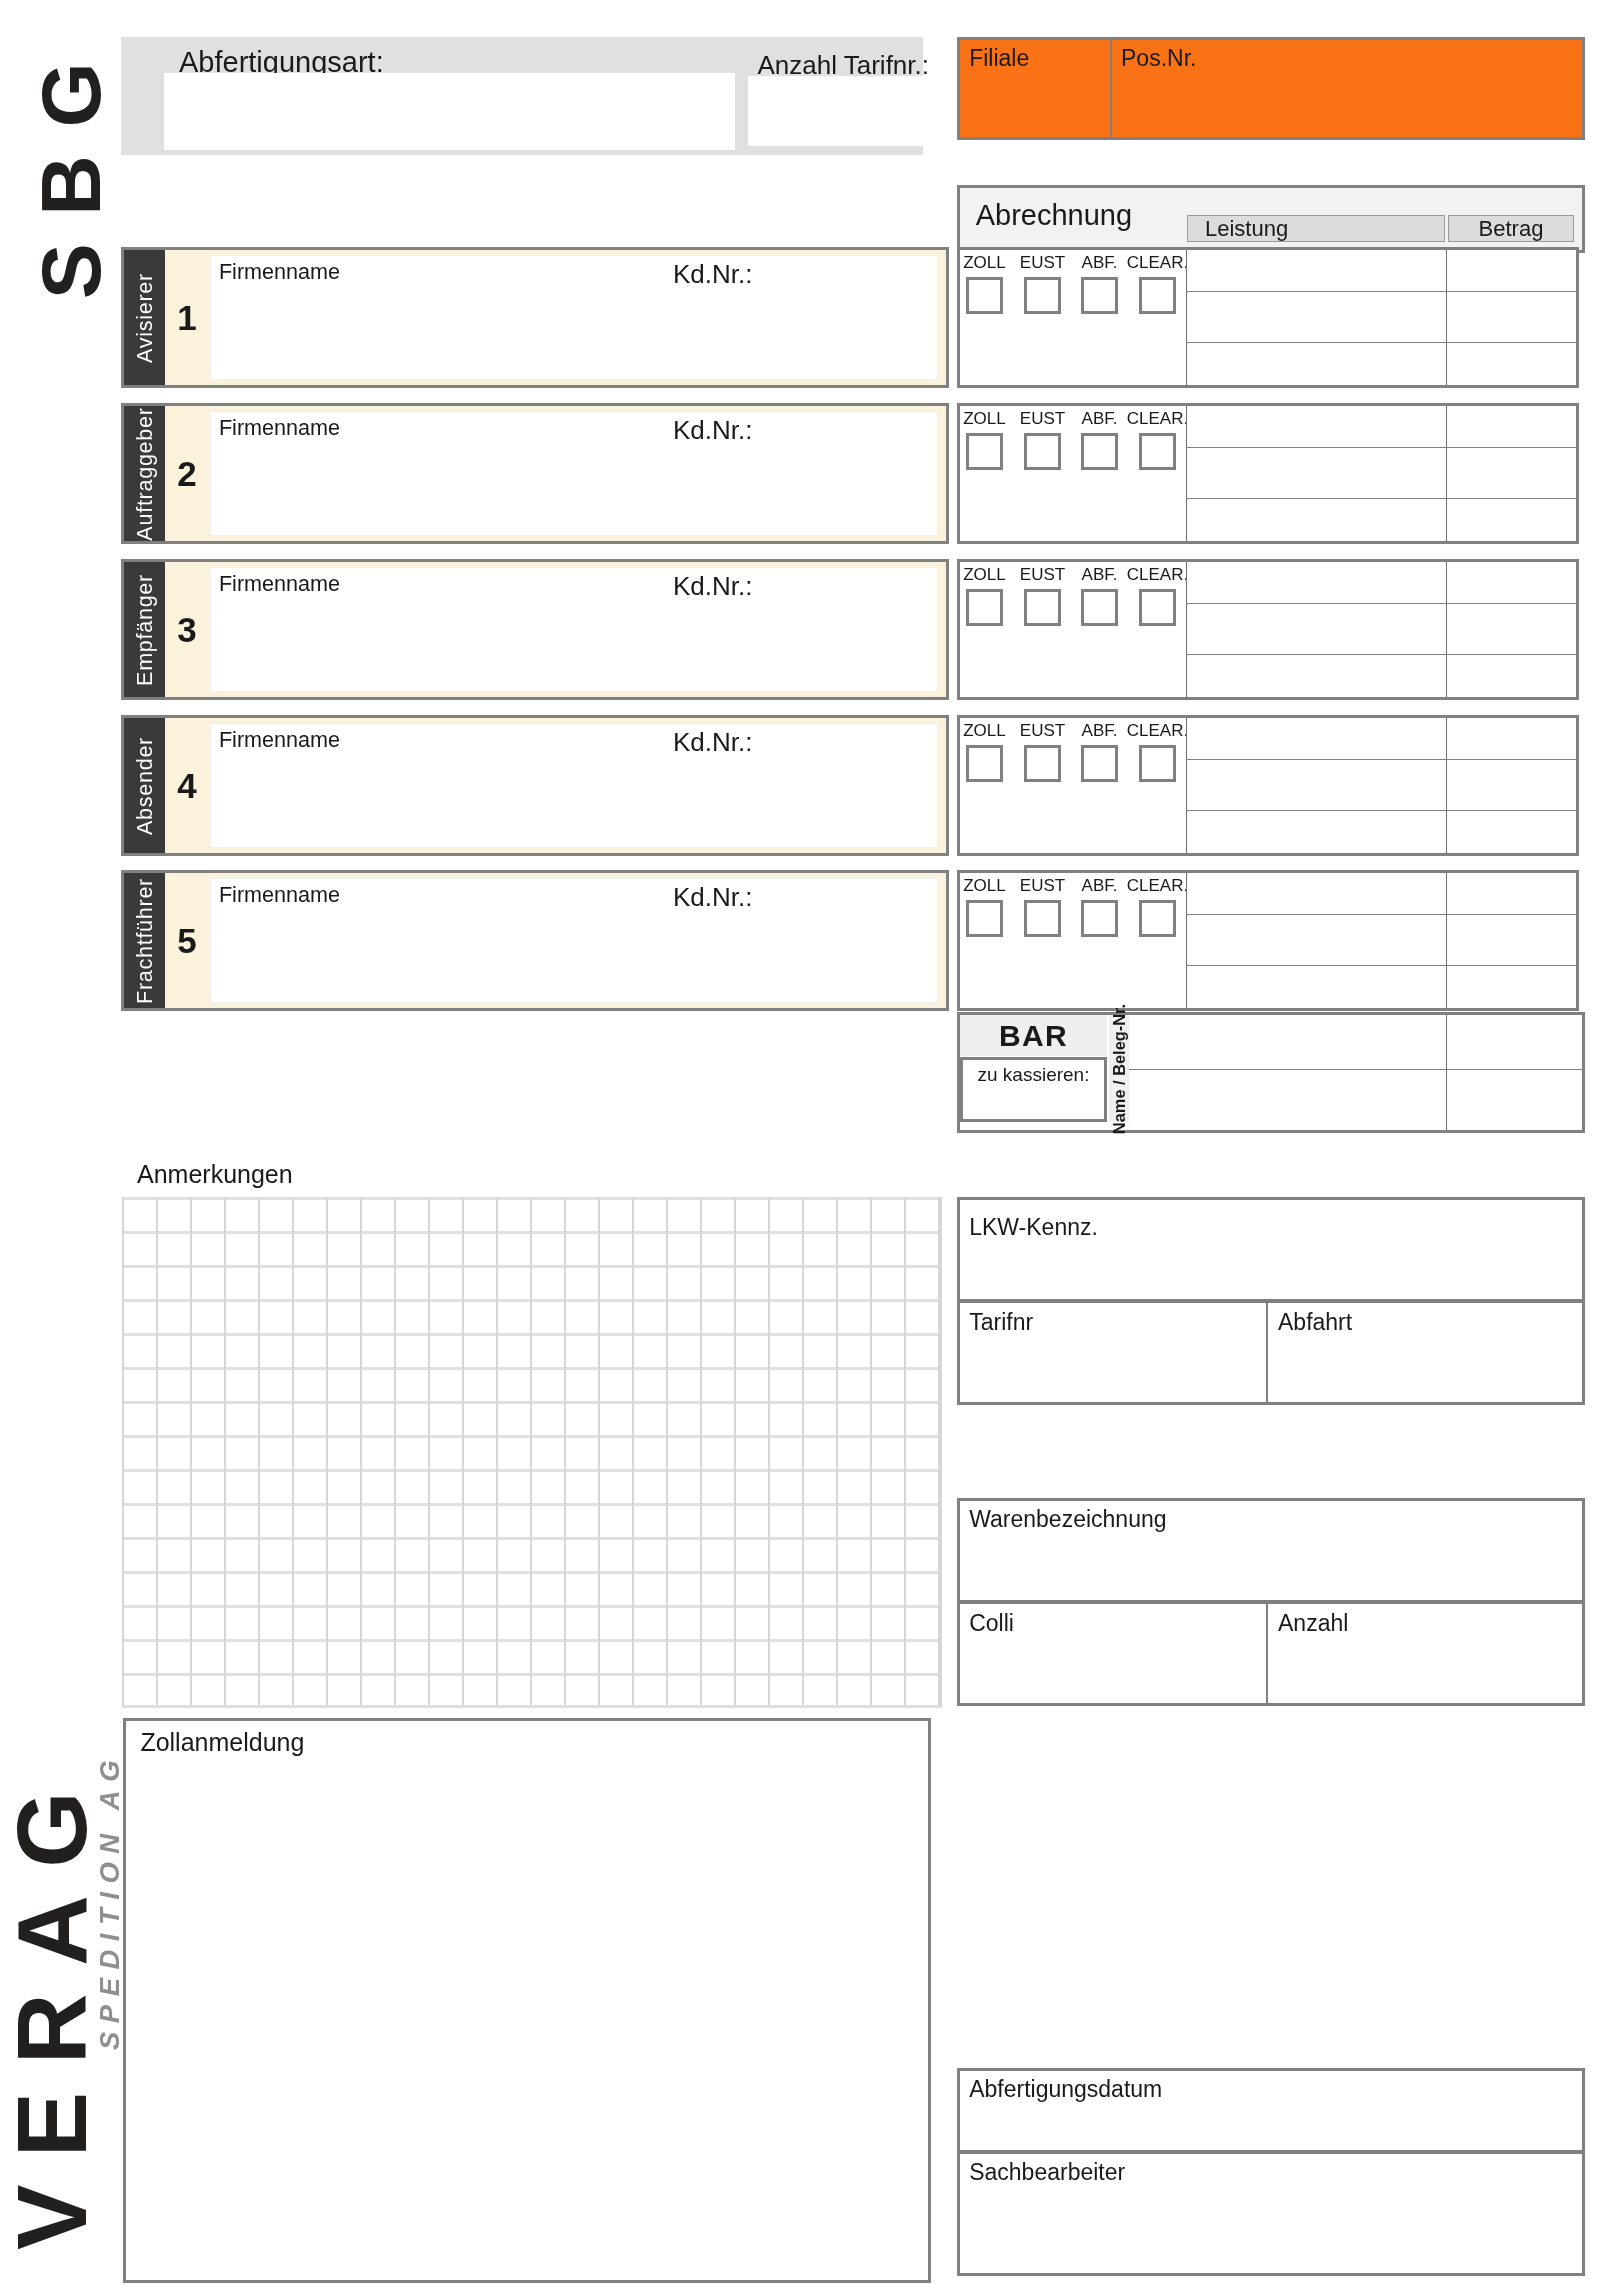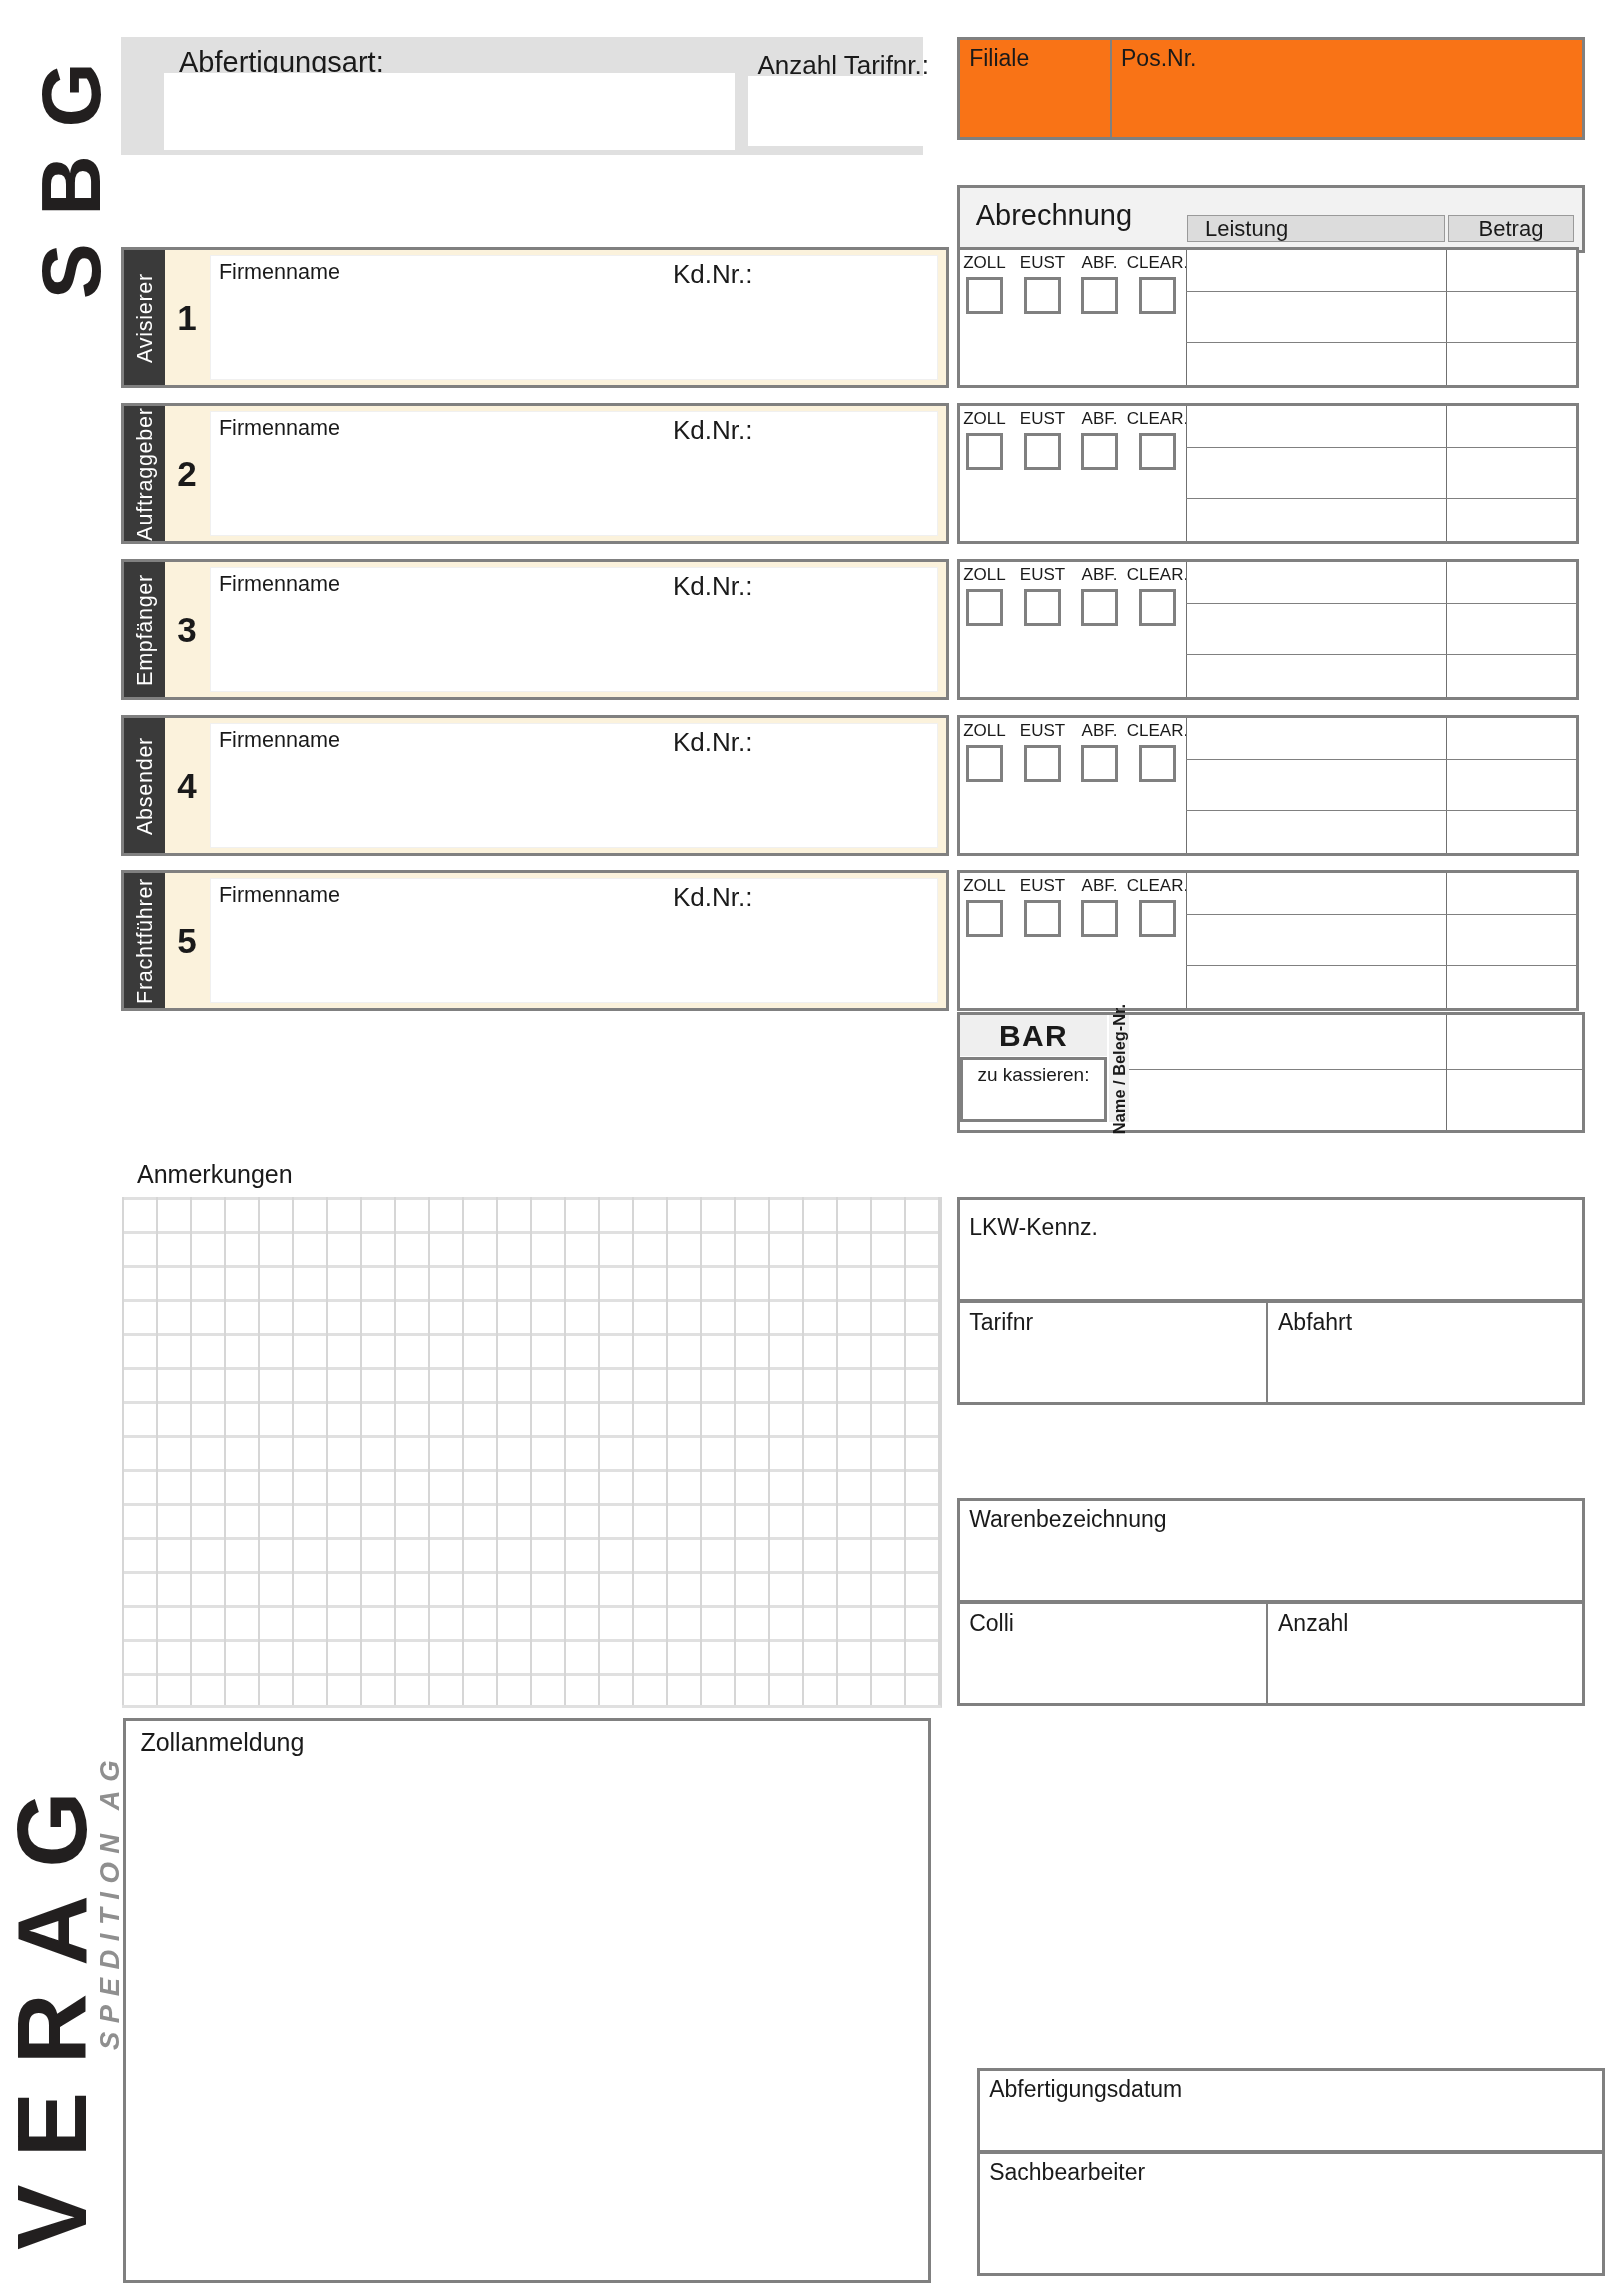--- a/index.html
+++ b/index.html
@@ -94,21 +94,21 @@
       box-sizing:border-box;}
 
   
   .rbox{left:957px;width:622px;border:3.9px solid #808080;background:#fff;box-sizing:content-box;}
   .rbox .divh{position:absolute;left:0;right:0;height:3.9px;background:#808080;}
   .rbox .divv{position:absolute;width:2px;background:#808080;}
   .rlabel{position:absolute;font-size:23px;}
 
   .lkw-box{top:1197px;height:202px;}
   .waren-box{top:1498px;height:202px;}
-  .proc-box{top:2068px;height:202px;margin-left:20px;}
+  .proc-box{top:2068px;height:202px;}
 
   
   .zoll-box{left:123px;top:1718px;width:802px;height:559px;
             border:3.3px solid #808080;background:#fff;}
   .zoll-label{left:14.4px;top:6.5px;font-size:25px;}
 </style>
 </head>
 <body>
 
 <div class="abs logo-sbg">

